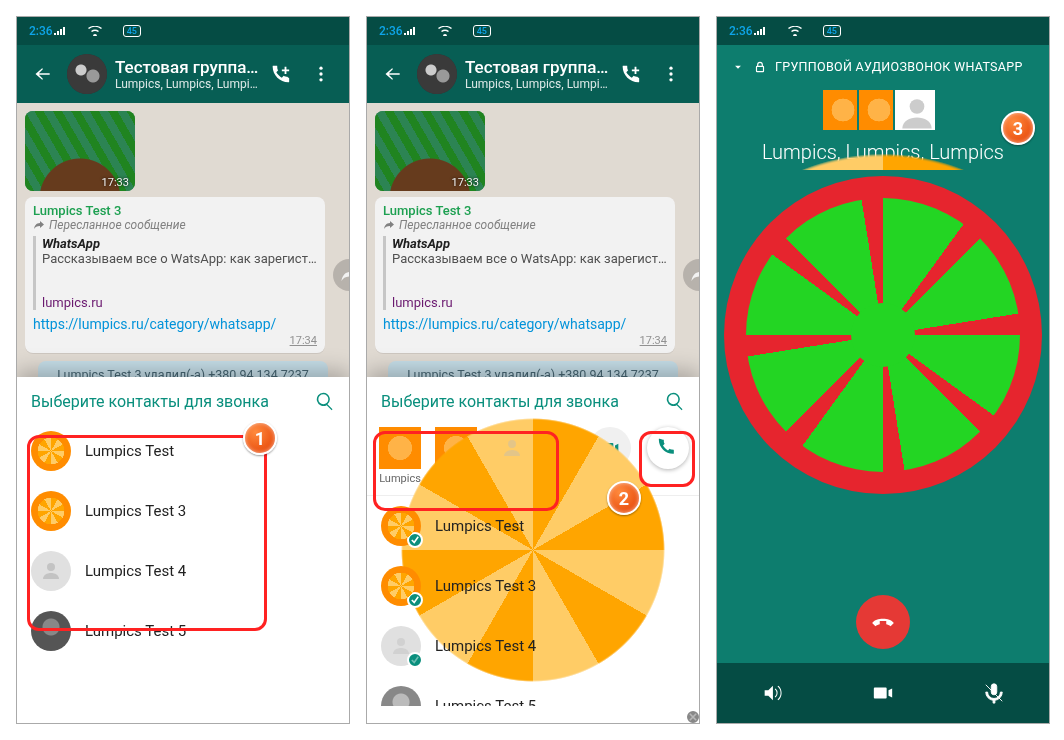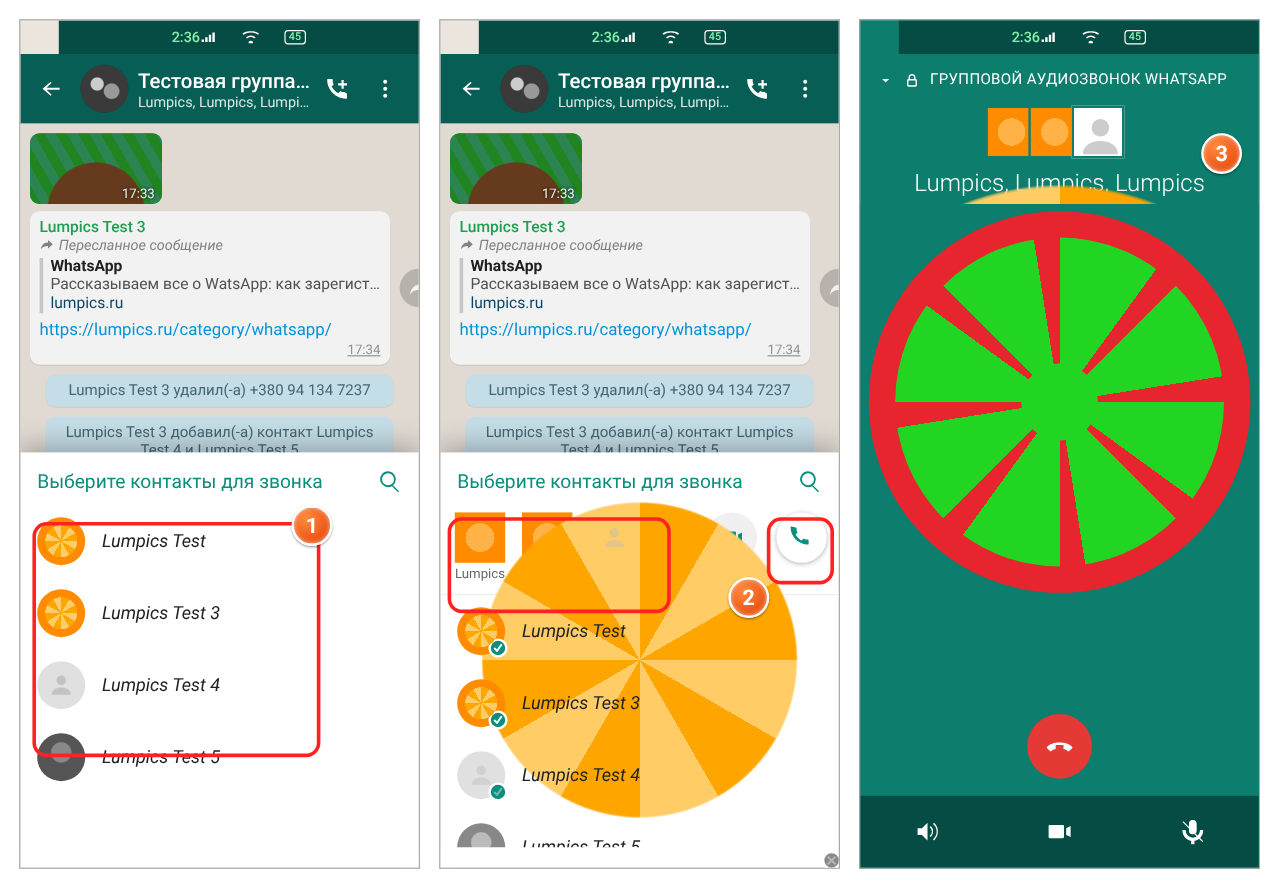--- a/index.html
+++ b/index.html
@@ -1,62 +1,62 @@
 <!DOCTYPE html>
 <html><head>
 <meta charset="utf-8">
 <style>
   * { box-sizing: border-box; margin:0; padding:0; }
   body { background:#fff; font-family: Roboto, -apple-system, Helvetica, Arial, sans-serif; }
   .canvas { width:1064px; height:740px; display:flex; gap:16px; padding:16px; background:#fff; position:relative;}
   .phone { flex:0 0 334px; height:708px; border:1px solid #aaa; background:#ece5dd; display:flex; flex-direction:column; overflow:hidden; position:relative; }
 
   
-  .statusbar { height:28px; background:#054c44; color:#86efac; display:flex; align-items:center; justify-content:center; padding:0 12px; font-size:12px; font-weight:500;margin-left:32px;}
+  .statusbar { height:28px; background:#054c44; color:#0ea5e9; display:flex; align-items:center; justify-content:flex-start; padding:0 12px; font-size:12px; font-weight:500;}
   .status-icons { display:flex; align-items:center; gap:20px; }
 
   
   .appbar { height:58px; background:#075e54; color:#fff; display:flex; align-items:center; padding:0 8px 0 6px; }
   .avatar-group { width:40px; height:40px; border-radius:50%; background:#333 center/cover no-repeat; margin:0 8px 0 4px; flex:0 0 40px; position:relative; overflow:hidden;}
   .avatar-group::after{content:"";position:absolute;inset:0;border-radius:50%;background:
     radial-gradient(circle at 35% 40%, #ccc 5px, transparent 6px),
     radial-gradient(circle at 65% 55%, #999 6px, transparent 7px),
     #3a3a3a;}
   .titleblock { flex:1; overflow:hidden; }
   .titleblock .t { font-size:17px; font-weight:500; white-space:nowrap; overflow:hidden; text-overflow:ellipsis;}
   .titleblock .s { font-size:12px; opacity:.85; white-space:nowrap; overflow:hidden; text-overflow:ellipsis;}
   .appbar .icon { padding:0 10px; }
 
   
   .chat { flex:1; overflow:hidden; padding:4px 8px; font-size:13px; background:#ece5dd;}
   .bubble-in { background:#fff; border-radius:8px; padding:6px 8px; margin:6px 0; box-shadow:0 1px 0 rgba(0,0,0,.08); position:relative; max-width:88%;}
   .bubble-in .sender { color:#1fa855; font-size:13px; font-weight:500; }
   .bubble-in .fwd { color:#888; font-size:12px; display:flex; align-items:center; gap:4px;font-style:italic;}
-  .bubble-in .title { font-weight:700; color:#222; margin-top:2px;}
+  .bubble-in .title { font-weight:700; color:#222; margin-top:2px;font-style:italic;}
   .bubble-in .desc { color:#555; font-size:13px; line-height:1.25; white-space:nowrap; overflow:hidden; text-overflow:ellipsis;}
-  .bubble-in .dom { color:#0c4a6e; font-size:13px;}
+  .bubble-in .dom { color:#701a75; font-size:13px;margin-top:28px;}
   .bubble-in .link { color:#039be5; font-size:14px; margin-top:6px; word-break:break-all;}
   .bubble-in .time { color:#999; font-size:11px; text-align:right; margin-top:2px;text-decoration:underline;}
   .fwdshare { position:absolute; right:-40px; top:50%; transform:translateY(-50%); width:32px; height:32px; border-radius:50%; background:rgba(0,0,0,.18); display:flex; align-items:center; justify-content:center;}
-  .imgmsg { width:110px; height:59px; border-radius:8px; overflow:hidden; background:linear-gradient(#2e8b57,#2e8b57); position:relative; margin:4px 0 0;}
+  .imgmsg { width:110px; height:80px; border-radius:8px; overflow:hidden; background:linear-gradient(#2e8b57,#2e8b57); position:relative; margin:4px 0 0;}
   .imgmsg::before{content:"";position:absolute;inset:0;background:
      radial-gradient(circle at 50% 110%, #6b3e1e 40px, transparent 41px),
      repeating-linear-gradient(60deg, #228b22 0 8px, #2e8b57 8px 16px);}
   .imgmsg .time{position:absolute;bottom:2px;right:6px;color:#fff;font-size:11px;text-shadow:0 0 3px #000;}
   .sysmsg { background:#cfe9f3; color:#4a6a78; font-size:12.5px; text-align:center; padding:6px 10px; border-radius:8px; margin:8px auto; max-width:92%; box-shadow:0 1px 0 rgba(0,0,0,.06);}
   .linkprev { border-left:3px solid #d0d0d0; padding-left:6px; margin:4px 0;}
 
   
   .sheet { position:absolute; left:0; right:0; bottom:0; background:#fff; border-top-left-radius:0; box-shadow:0 -6px 20px rgba(0,0,0,.25);}
   .sheet .hdr { display:flex; align-items:center; justify-content:space-between; padding:14px 14px 10px; }
   .sheet .hdr .lbl { color:#0a8f7d; font-size:16px; }
   .sheet .hdr .search { color:#0a8f7d; }
   .contact { display:flex; align-items:center; padding:10px 14px; gap:14px; position:relative;}
   .contact .av { width:40px; height:40px; border-radius:50%; flex:0 0 40px; position:relative;}
-  .contact .nm { font-size:15px; color:#222;font-style:italic;}
+  .contact .nm { font-size:15px; color:#222;}
   .av.orange { background: radial-gradient(circle at 50% 50%, #ffb347 0 40%, #ff8c00 41% 100%);}
   .av.orange::after{content:"";position:absolute;inset:3px;border-radius:50%;
     background:
       repeating-conic-gradient(#ffa500 0 30deg, #ffcc66 30deg 60deg);
     -webkit-mask: radial-gradient(circle, #000 55%, transparent 56%);
             mask: radial-gradient(circle, #000 55%, transparent 56%);
   }
   .av.gray { background:#e0e0e0; display:flex; align-items:center; justify-content:center;}
   .av.gray svg{opacity:.4;}
   .av.photo { background:#999 center/cover; }

